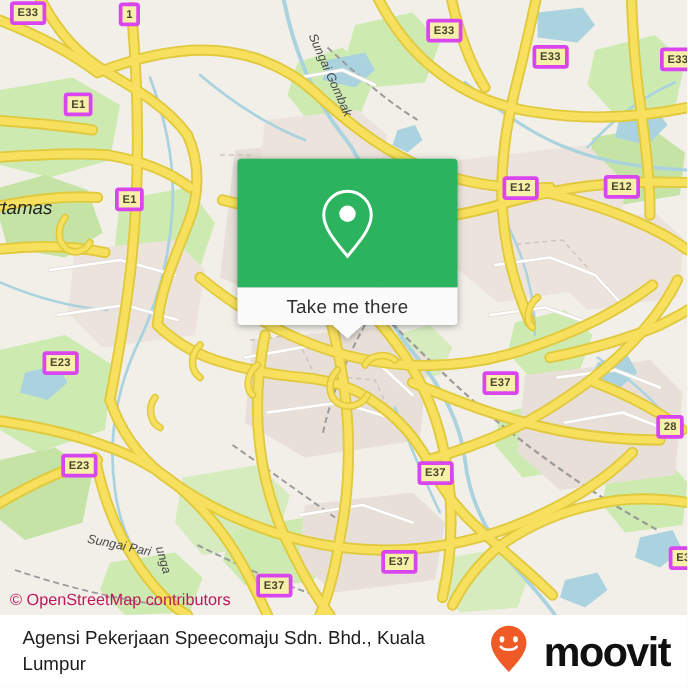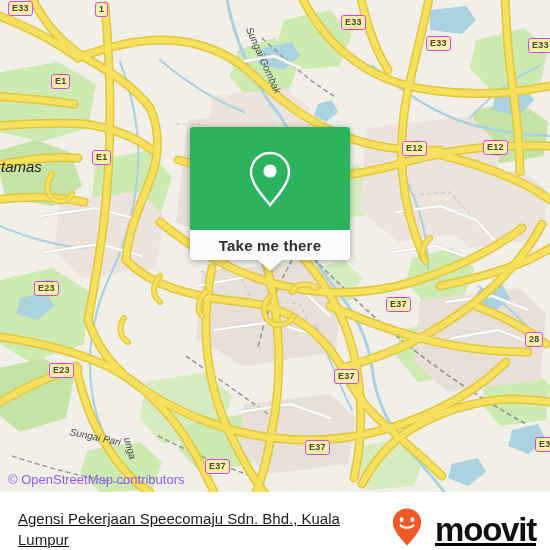--- a/index.html
+++ b/index.html
@@ -32,21 +32,21 @@
     position: absolute;
     left: 0;
     top: 0;
     display: block;
   }
 
   
   .shield {
     position: absolute;
     background: #f7f0a8;
-    border: 1px solid #d946ef;
+    border: 3px solid #d946ef;
     border-radius: 3px;
     color: #4a4632;
     font-family: "Liberation Sans", sans-serif;
     font-size: 9px;
     font-weight: bold;
     line-height: 11px;
     padding: 1px 3px 1px 3px;
     white-space: nowrap;
     letter-spacing: 0.2px;
     box-sizing: border-box;
@@ -71,34 +71,33 @@
     transform-origin: left center;
   }
 
   
   #attribution {
     position: absolute;
     left: 8px;
     top: 472px;
     font-family: "Liberation Sans", sans-serif;
     font-size: 13px;
-    color: #8b5cf6;
+    color: #be185d;
     white-space: nowrap;
     z-index: 40;
   }
 
   
   #popup-card {
     position: absolute;
     left: 190px;
     top: 127px;
-    width: 160px;
+    width: 176px;
     z-index: 50;
     filter: drop-shadow(0 1px 3px rgba(0,0,0,0.35));
-    font-weight: bold;
   }
   #popup-green {
     height: 103px;
     background: #2bb35e;
     border-radius: 3px 3px 0 0;
     display: flex;
     align-items: center;
     justify-content: center;
   }
   #popup-pin-icon svg { display: block; }
@@ -130,25 +129,24 @@
 
   
   #footer-bar {
     position: absolute;
     left: 0;
     top: 492px;
     width: 550px;
     height: 58px;
     background: #ffffff;
     display: flex;
-    align-items: flex-end;
+    align-items: center;
     justify-content: space-between;
     box-sizing: border-box;
     padding: 0 14px 0 18px;
-    text-decoration: underline;
   }
   #footer-title {
     color: #1d1d1d;
     font-family: "Liberation Sans", sans-serif;
     font-size: 15px;
     line-height: 21px;
     max-width: 355px;
   }
   #moovit-logo {
     display: flex;

